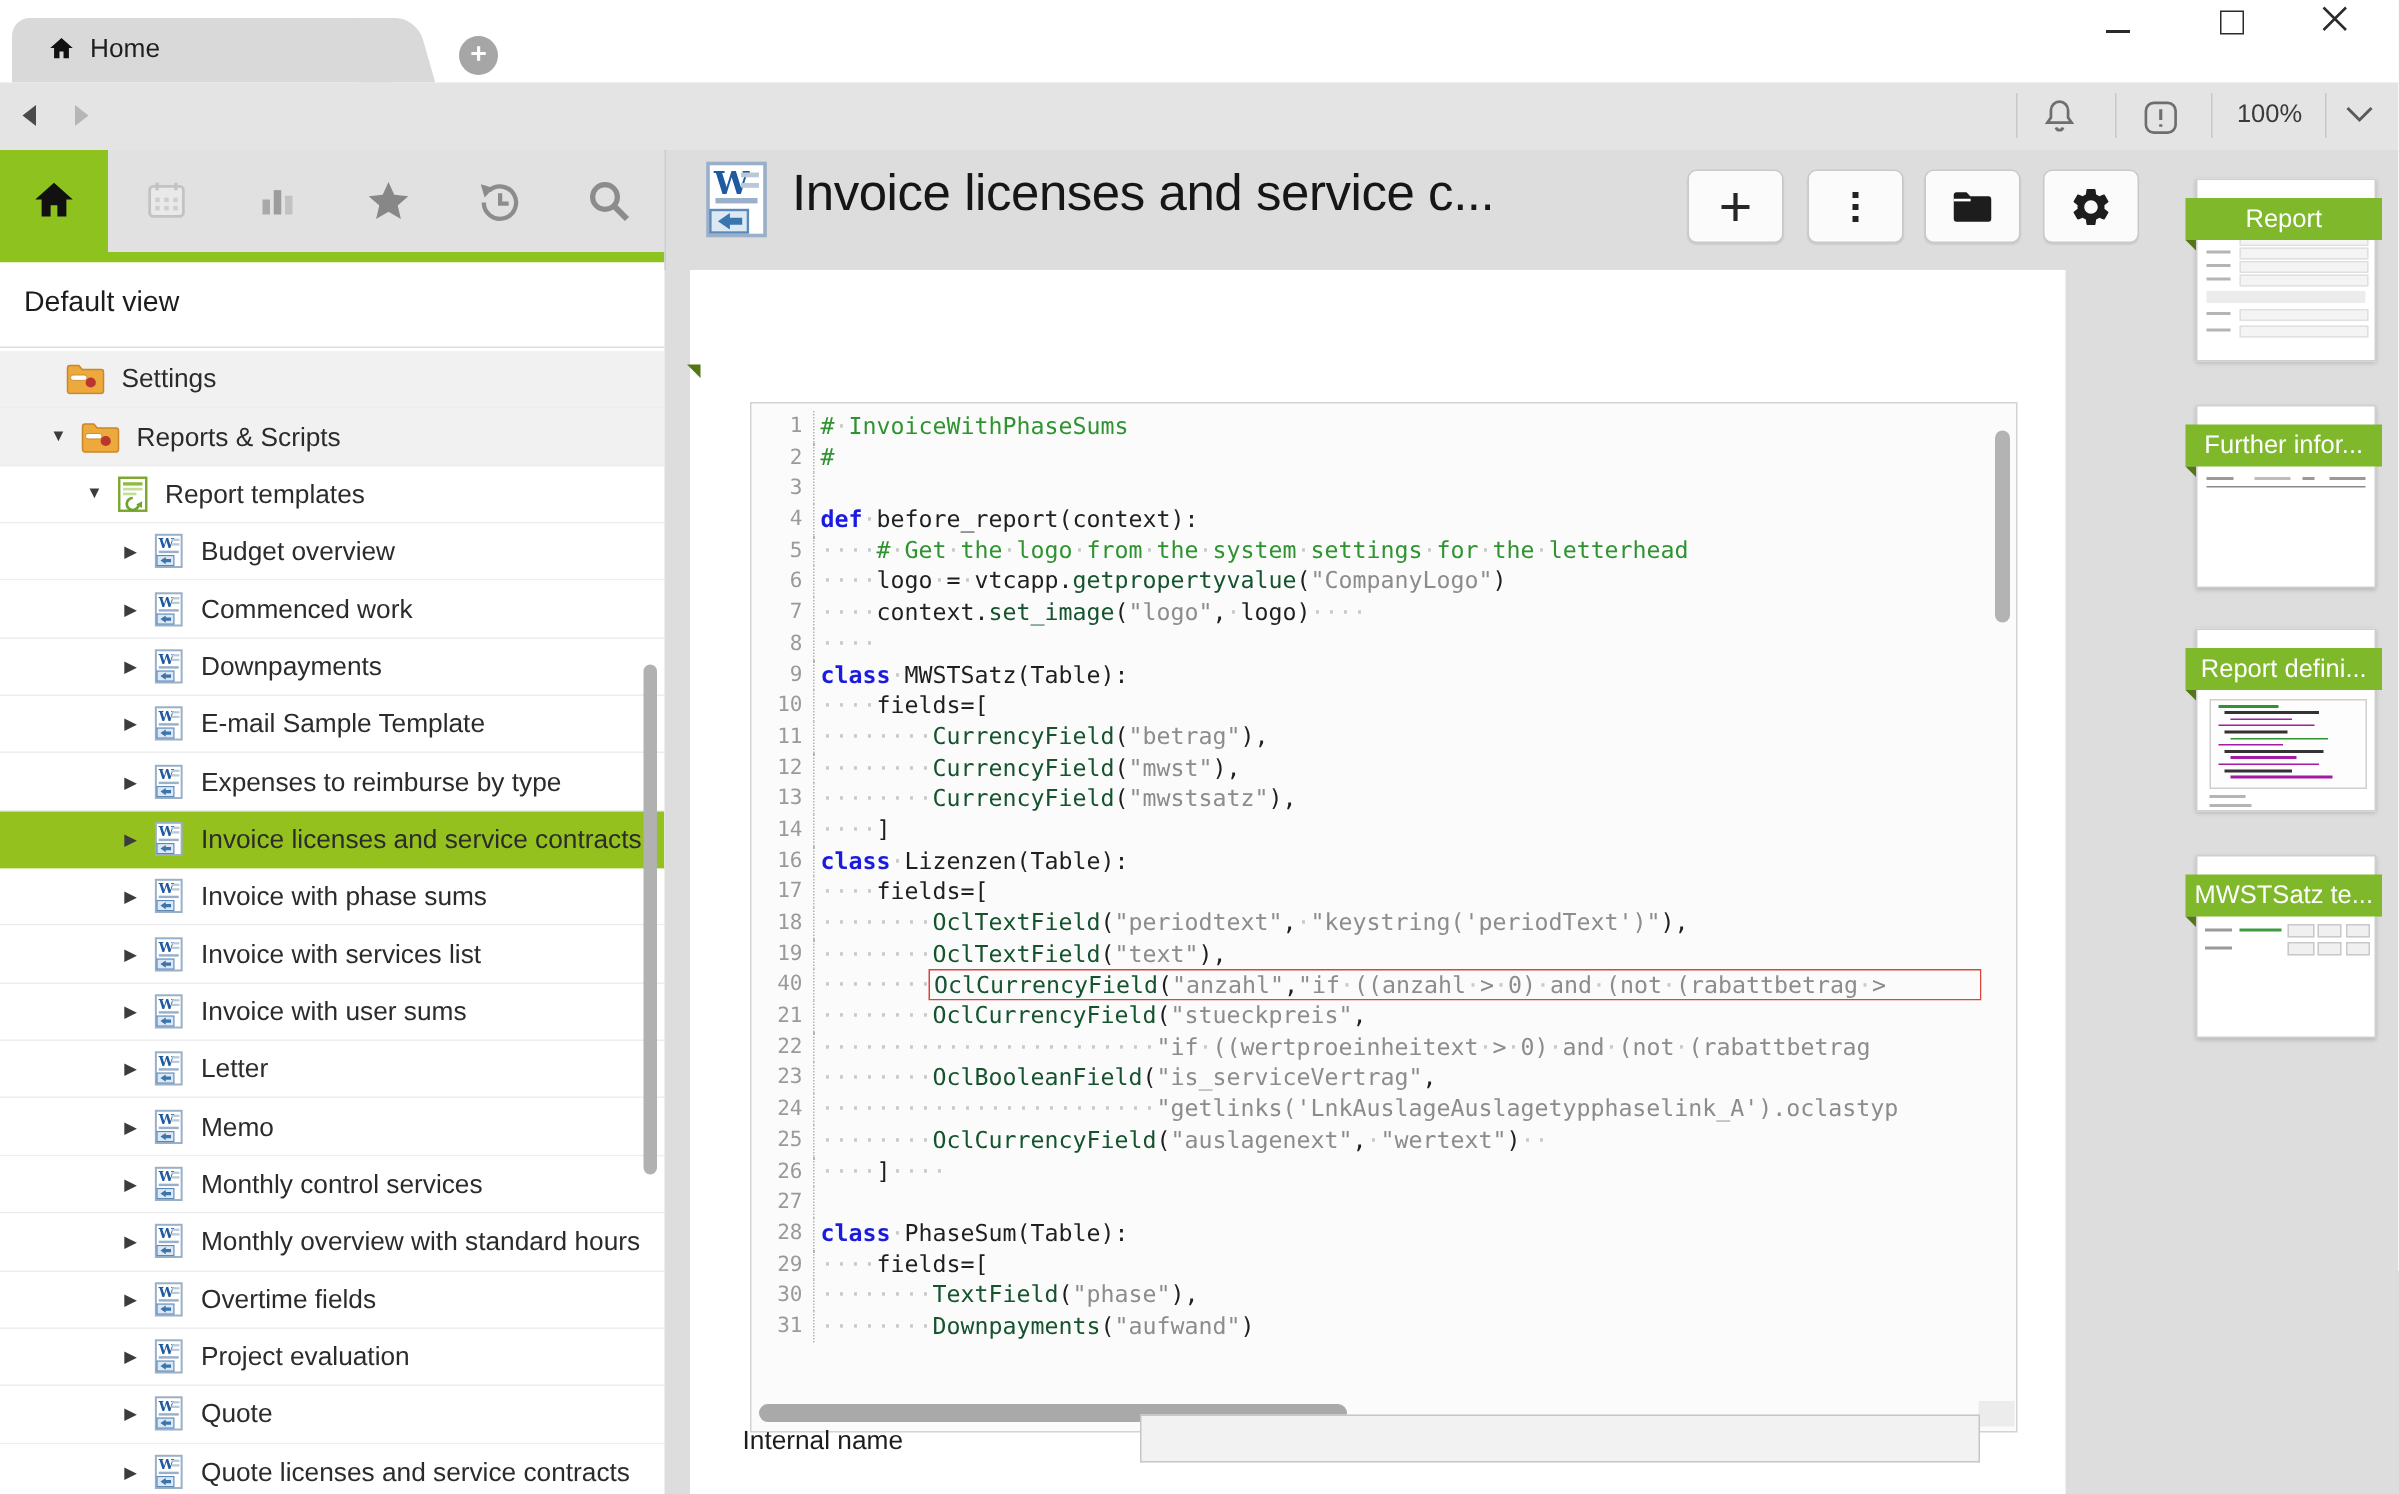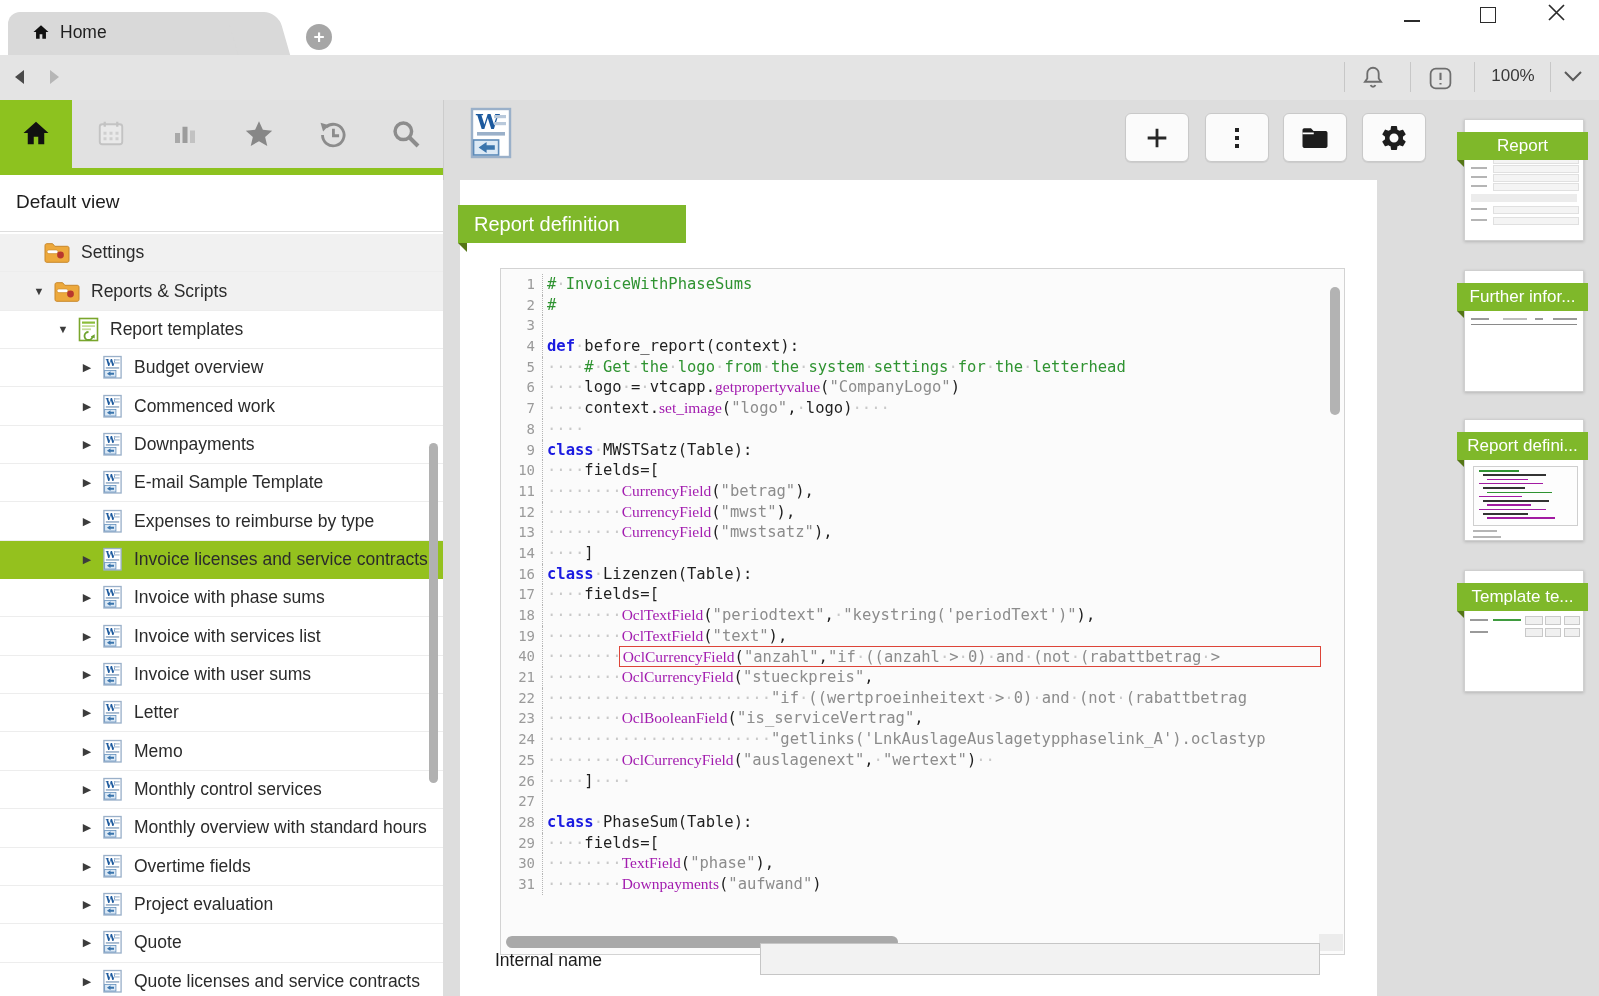--- a/index.html
+++ b/index.html
@@ -67,21 +67,21 @@
   #editor{position:absolute;left:40px;top:88px;width:845px;height:687px;background:#fbfbfb;
     border:1px solid #d3d3d3;box-sizing:border-box;overflow:hidden;}
   #code{position:absolute;left:0;top:5px;width:820px;}
   .cl{display:flex;height:20.7px;}
   .ln{flex:none;width:34px;text-align:right;padding-right:7px;border-right:1px dotted #b5b5b5;
     font-family:"DejaVu Sans Mono",monospace;font-size:14px;line-height:20.7px;color:#9a9a9a;}
   .lc{flex:1;display:flex;padding-left:4px;overflow:hidden;}
   .tk{white-space:pre;font-family:"DejaVu Sans Mono",monospace;font-size:15.5px;line-height:20.7px;}
   .tk.k{color:#1a1ae0;font-weight:bold;}
   .tk.c{color:#2f9331;}
-  .tk.f{color:#a21caf;font-family:Liberation Serif, serif;}
+  .tk.f{color:#14532d;}
   .tk.s{color:#8c8c8c;}
   .tk.p{color:#1f1f1f;}
   .tk.w{color:#c9c9c9;}
   .redbox{display:flex;flex:1;overflow:hidden;border:1px solid #dd4438;padding:0 3px;margin-left:-3px;}
   #ed-vthumb{position:absolute;right:4px;top:18px;width:10px;height:128px;border-radius:5px;background:#b3b3b3;}
   #ed-hthumb{position:absolute;left:5px;bottom:6px;width:392px;height:12px;border-radius:6px;background:#a9a9a9;}
   #ed-corner{position:absolute;right:1px;bottom:3px;width:24px;height:17px;background:#ececec;}
 
   #iname-label{position:absolute;left:35px;top:770px;font-size:17.5px;color:#1c1c1c;}
   #iname-input{position:absolute;left:300px;top:763px;width:560px;height:32px;background:#f2f2f2;
@@ -530,20 +530,21 @@
     <svg width="46" height="56" viewBox="0 0 23 28">
         <rect x="2" y="1.5" width="19" height="24" fill="#fff" stroke="#9ab0c9" stroke-width="1.2"></rect>
         <text x="4" y="11.5" font-family="DejaVu Serif,serif" font-size="10.5" font-weight="bold" fill="#1d5a9e">W</text>
         <rect x="4.5" y="13" width="14" height="1.8" fill="#9ab0c9"></rect>
         <rect x="13" y="4.5" width="6" height="1.6" fill="#b9c9db"></rect>
         <rect x="13" y="8" width="6" height="1.6" fill="#b9c9db"></rect>
         <rect x="2.8" y="17" width="12.5" height="7.5" fill="#dce9f5" stroke="#5c8ab8" stroke-width=".8"></rect>
         <polygon points="13.4,19.6 9.3,19.6 9.3,18 5.3,20.75 9.3,23.5 9.3,21.9 13.4,21.9" fill="#3a75ad"></polygon>
       </svg>
   </span>
+  <div id="main-title" class="abs">Invoice licenses and service c...</div>
   <div class="hbtn abs" style="left:1125px;top:113px;">
     <svg width="28" height="28" viewBox="0 0 24 24">
         <path d="M12 4v16M4 12h16" stroke="#272727" stroke-width="2.4"></path>
       </svg>
   </div>
   <div class="hbtn abs" style="left:1205px;top:113px;">
     <svg width="24" height="28" viewBox="0 0 24 28">
         <g fill="#222">
           <rect x="10" y="4" width="4" height="4"></rect>
           <rect x="10" y="12" width="4" height="4"></rect>
@@ -557,21 +558,20 @@
         <rect x="2" y="5.6" width="9" height="1.4" fill="#fff"></rect>
       </svg>
   </div>
   <div class="hbtn abs" style="left:1362px;top:113px;">
     <svg width="30" height="30" viewBox="0 0 24 24">
         <path fill="#1d1d1d" d="M19.14 12.94c.04-.3.06-.61.06-.94 0-.32-.02-.64-.07-.94l2.03-1.58c.18-.14.23-.41.12-.61l-1.92-3.32c-.12-.22-.37-.29-.59-.22l-2.39.96c-.5-.38-1.03-.7-1.62-.94L14.4 2.81c-.04-.24-.24-.41-.48-.41h-3.84c-.24 0-.43.17-.47.41L9.25 5.35c-.59.24-1.13.57-1.62.94l-2.39-.96c-.22-.08-.47 0-.59.22L2.74 8.87c-.12.21-.08.47.12.61l2.03 1.58c-.05.3-.09.63-.09.94s.02.64.07.94l-2.03 1.58c-.18.14-.23.41-.12.61l1.92 3.32c.12.22.37.29.59.22l2.39-.96c.5.38 1.03.7 1.62.94l.36 2.54c.05.24.24.41.48.41h3.84c.24 0 .44-.17.47-.41l.36-2.54c.59-.24 1.13-.56 1.62-.94l2.39.96c.22.08.47 0 .59-.22l1.92-3.32c.12-.22.07-.47-.12-.61l-2.01-1.58zM12 15.6c-1.98 0-3.6-1.62-3.6-3.6s1.62-3.6 3.6-3.6 3.6 1.62 3.6 3.6-1.62 3.6-3.6 3.6z"></path>
       </svg>
   </div>
 
   <div id="panel" class="abs">
-    <div id="ribbon">Report definition</div>
     <div id="ribbon-fold"></div>
     <div id="editor">
       <div id="code">
           <div class="cl">
             <span class="ln">1</span>
             <span class="lc">
               <span class="tk c">#</span>
               <span class="tk w">·</span>
               <span class="tk c">InvoiceWithPhaseSums</span>
             </span>
@@ -939,17 +939,17 @@
         <div style="position: absolute; left: 5px; top: 48px; width: 18px; height: 2px; background: rgb(154, 154, 154);"></div>
         <div style="position: absolute; left: 28px; top: 48px; width: 28px; height: 2px; background: rgb(63, 155, 63);"></div>
         <div style="position: absolute; left: 60px; top: 45px; width: 16px; height: 7px; background: rgb(240, 240, 240); border: 1px solid rgb(201, 201, 201);"></div>
         <div style="position: absolute; left: 80px; top: 45px; width: 14px; height: 7px; background: rgb(240, 240, 240); border: 1px solid rgb(201, 201, 201);"></div>
         <div style="position: absolute; left: 99px; top: 45px; width: 14px; height: 7px; background: rgb(240, 240, 240); border: 1px solid rgb(201, 201, 201);"></div>
         <div style="position: absolute; left: 5px; top: 60px; width: 18px; height: 2px; background: rgb(154, 154, 154);"></div>
         <div style="position: absolute; left: 60px; top: 57px; width: 16px; height: 7px; background: rgb(240, 240, 240); border: 1px solid rgb(201, 201, 201);"></div>
         <div style="position: absolute; left: 80px; top: 57px; width: 14px; height: 7px; background: rgb(240, 240, 240); border: 1px solid rgb(201, 201, 201);"></div>
         <div style="position: absolute; left: 99px; top: 57px; width: 14px; height: 7px; background: rgb(240, 240, 240); border: 1px solid rgb(201, 201, 201);"></div>
       </div>
-      <div class="tribbon" style="top: 483px;">Template te...</div>
+      <div class="tribbon" style="top: 483px;">MWSTSatz te...</div>
       <div class="tfold" style="top: 511px;"></div>
     </div>
 
 </div>
 
 </body></html>

